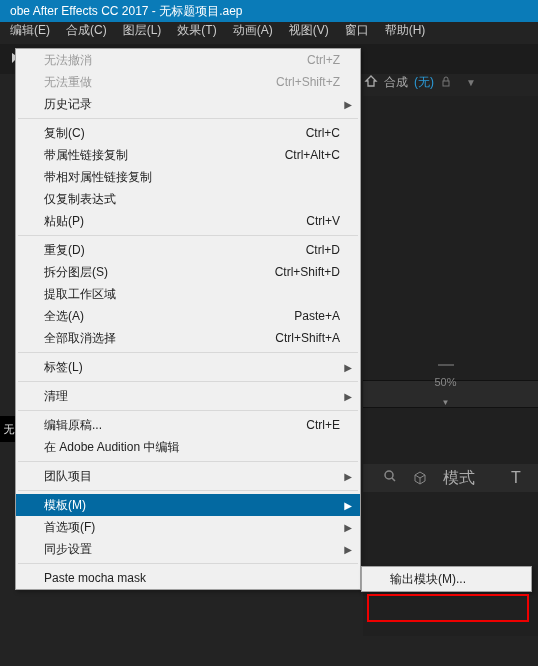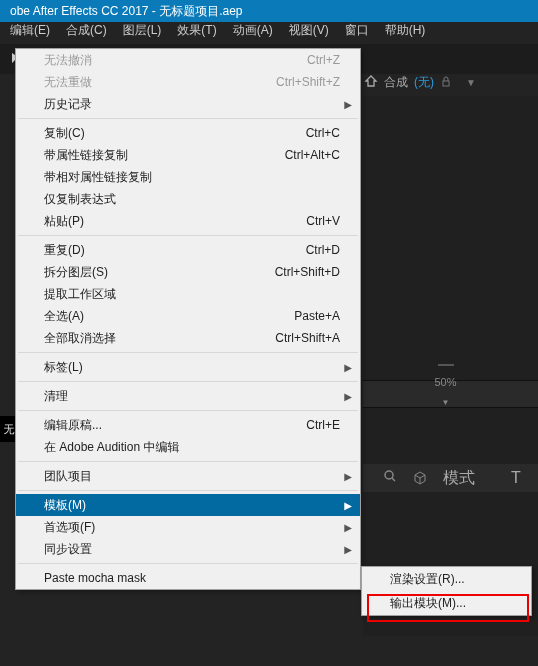--- a/index.html
+++ b/index.html
@@ -201,20 +201,17 @@
       <span class="arrow">▶</span>
     </div>
   <div class="sep"></div>
   <div class="mi">
       <span>Paste mocha mask</span>
     </div>
 </div>
 
 <div class="submenu">
   <div class="mi">
-      <span>渲染设置(R)...</span>
-    </div>
-  <div class="mi">
       <span>输出模块(M)...</span>
     </div>
 </div>
 
 <div class="redbox"></div>
 
 </body></html>

